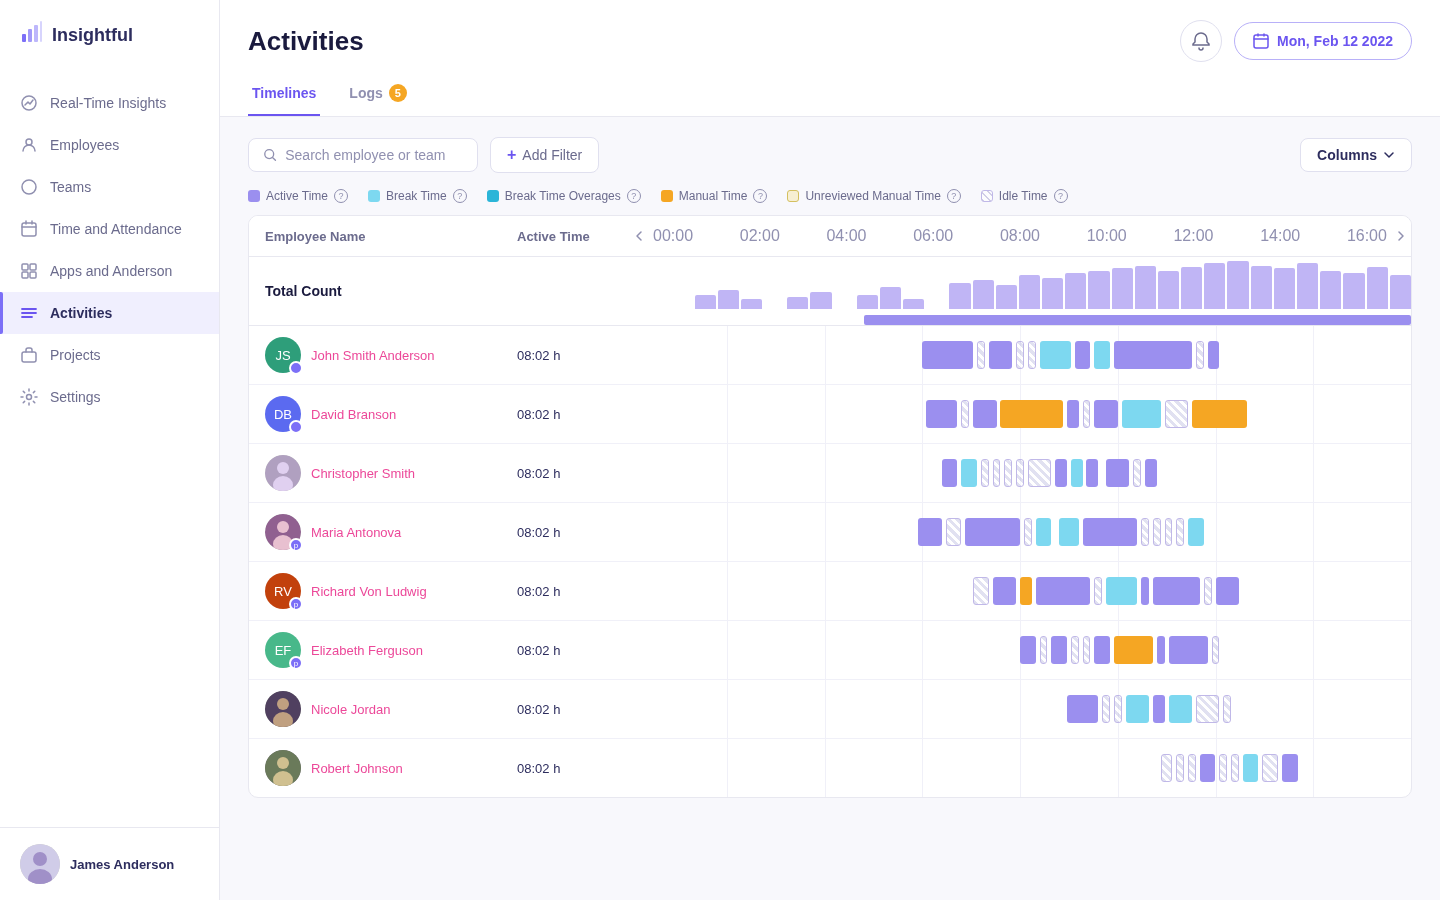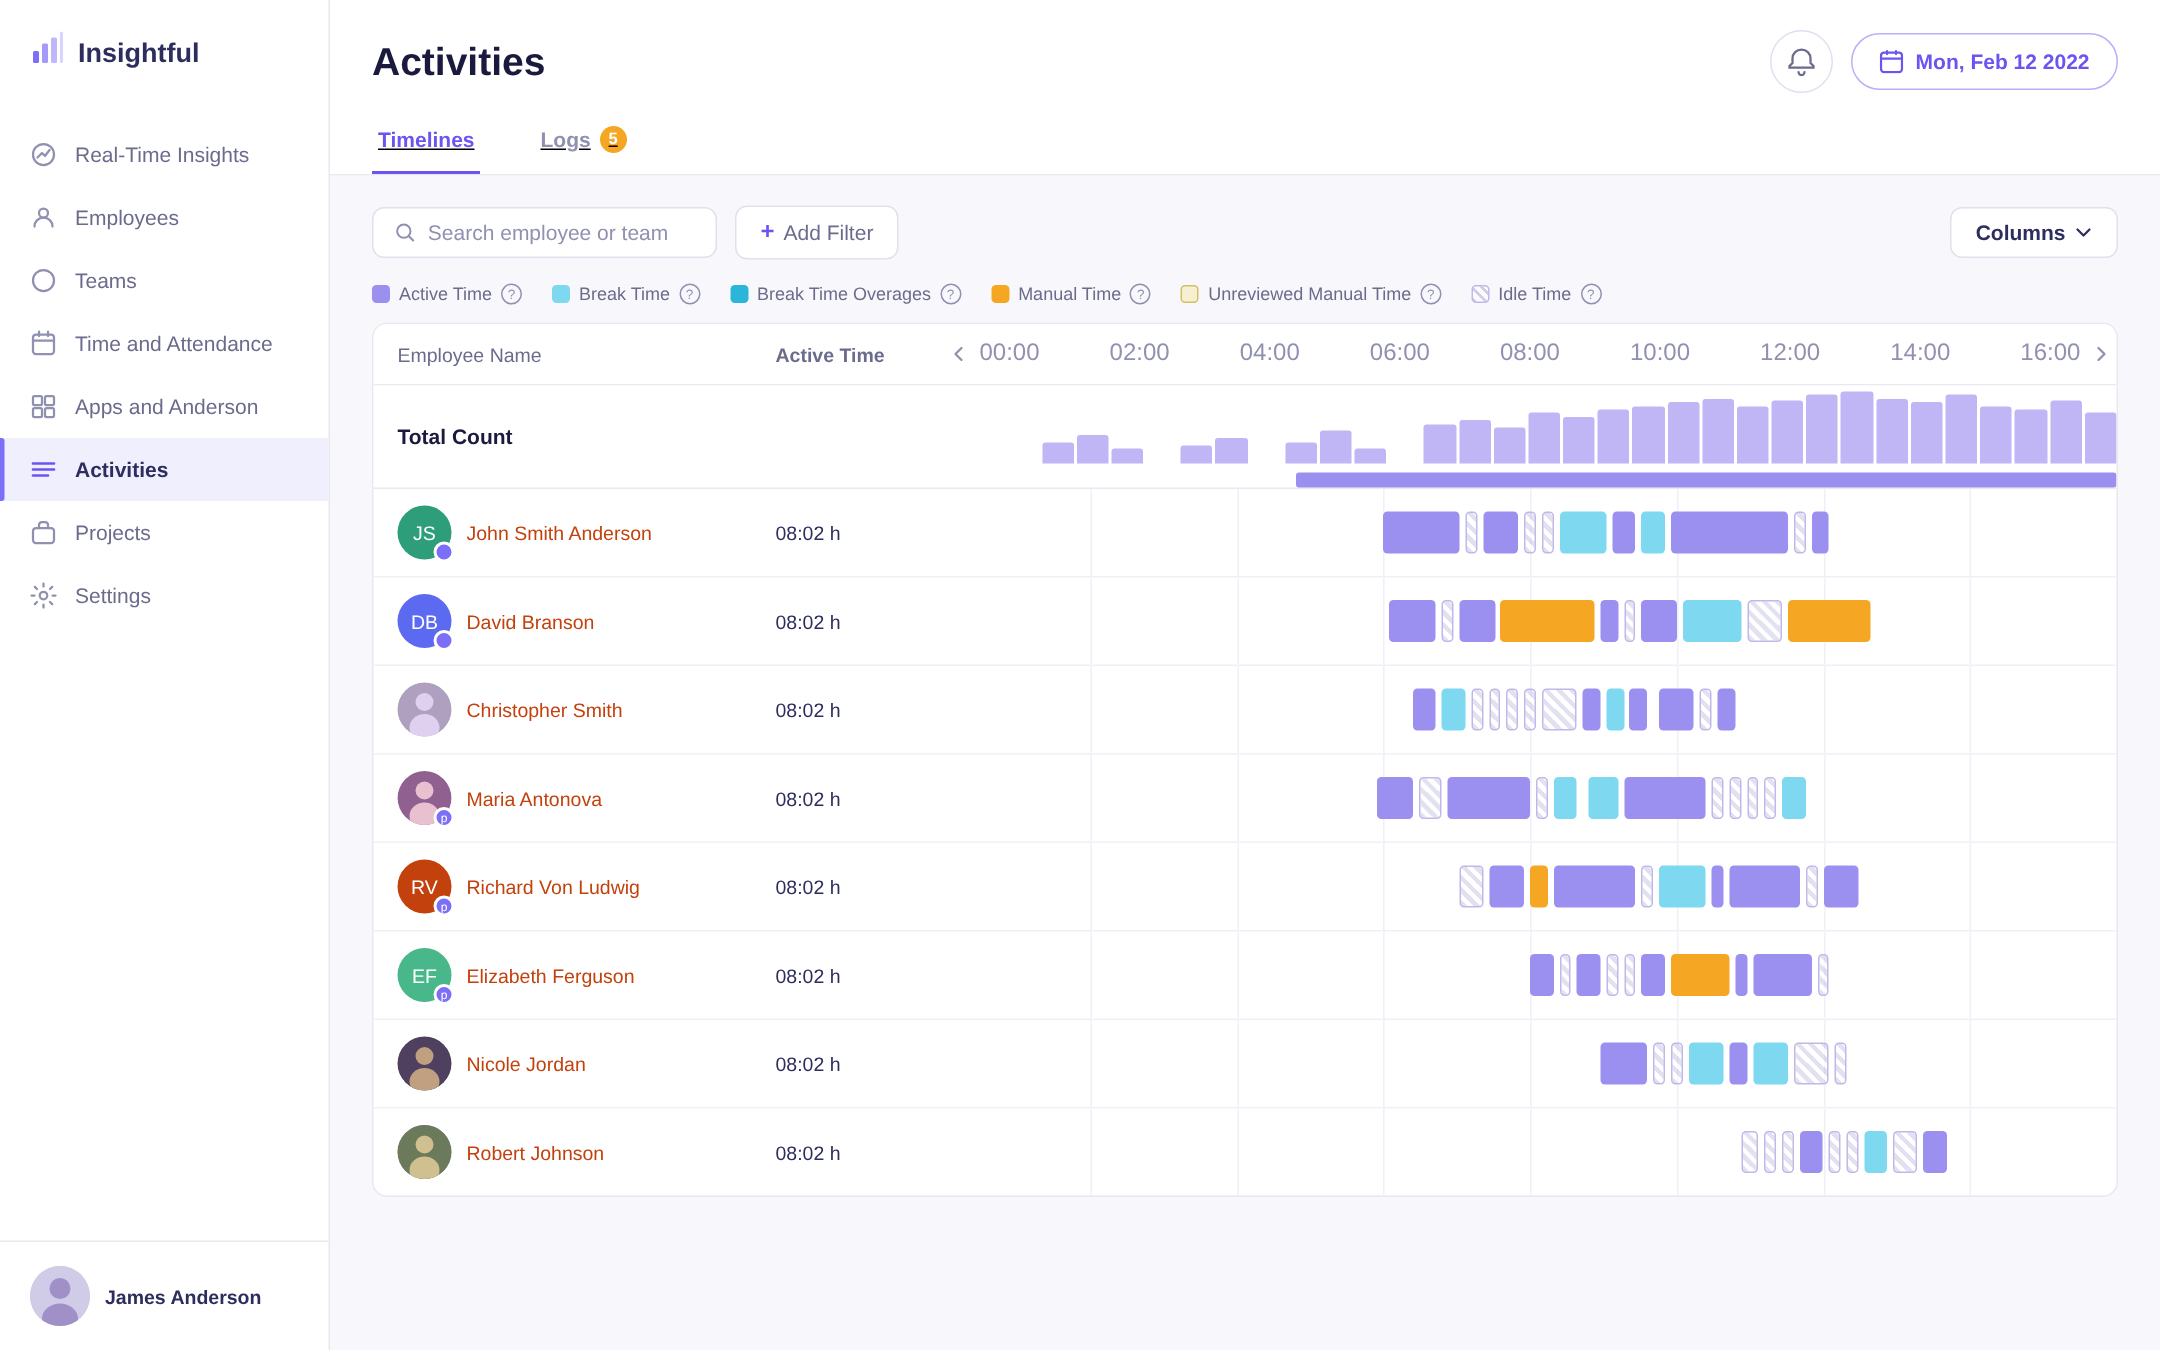--- a/index.html
+++ b/index.html
@@ -98,25 +98,24 @@
       background: #fff;
       color: #6b55f0;
       font-size: 14px;
       font-weight: 600;
       cursor: pointer;
     }
 
     
     .tabs {
       display: flex;
-      gap: 12px;
+      gap: 1px;
       padding: 0 28px;
       background: #fff;
       border-bottom: 1px solid #e8e8f0;
-      text-decoration: underline;
     }
     .tab {
       padding: 12px 4px;
       margin-right: 24px;
       font-size: 14px;
       font-weight: 600;
       color: #9090b0;
       cursor: pointer;
       border-bottom: 2px solid transparent;
       display: flex; align-items: center; gap: 6px;
@@ -215,21 +214,21 @@
       border: 1px solid #e8e8f0;
       overflow: hidden;
     }
     .timeline-header {
       display: flex;
       align-items: center;
       border-bottom: 1px solid #e8e8f0;
       padding: 10px 0;
       background: #fff;
     }
-    .col-employee { width: 260px; flex-shrink: 0; padding: 0 16px; font-size: 13px; font-weight: 400; color: #6b6b8d; }
+    .col-employee { width: 260px; flex-shrink: 0; padding: 0 16px; font-size: 13px; font-weight: 700; color: #6b6b8d; }
     .col-activetime { width: 120px; flex-shrink: 0; padding: 0 8px; font-size: 13px; font-weight: 600; color: #6b6b8d; }
     .col-timeline { flex: 1; position: relative; }
 
     .time-axis {
       display: flex;
       align-items: center;
       position: relative;
     }
     .time-nav {
       width: 20px; height: 20px;
@@ -271,21 +270,21 @@
     .emp-badge {
       position: absolute;
       bottom: -2px; right: -2px;
       width: 14px; height: 14px;
       border-radius: 50%;
       background: #7c6ff7;
       border: 2px solid #fff;
       font-size: 8px; color: #fff;
       display: flex; align-items: center; justify-content: center;
     }
-    .emp-name { font-size: 13px; font-weight: 500; color: #c2410c; }
+    .emp-name { font-size: 13px; font-weight: 500; color: #ec4899; }
     .row-activetime {
       width: 120px; flex-shrink: 0;
       padding: 0 8px;
       font-size: 13px; color: #2d2d5e;
     }
     .row-timeline {
       flex: 1;
       height: 58px;
       position: relative;
       overflow: hidden;

